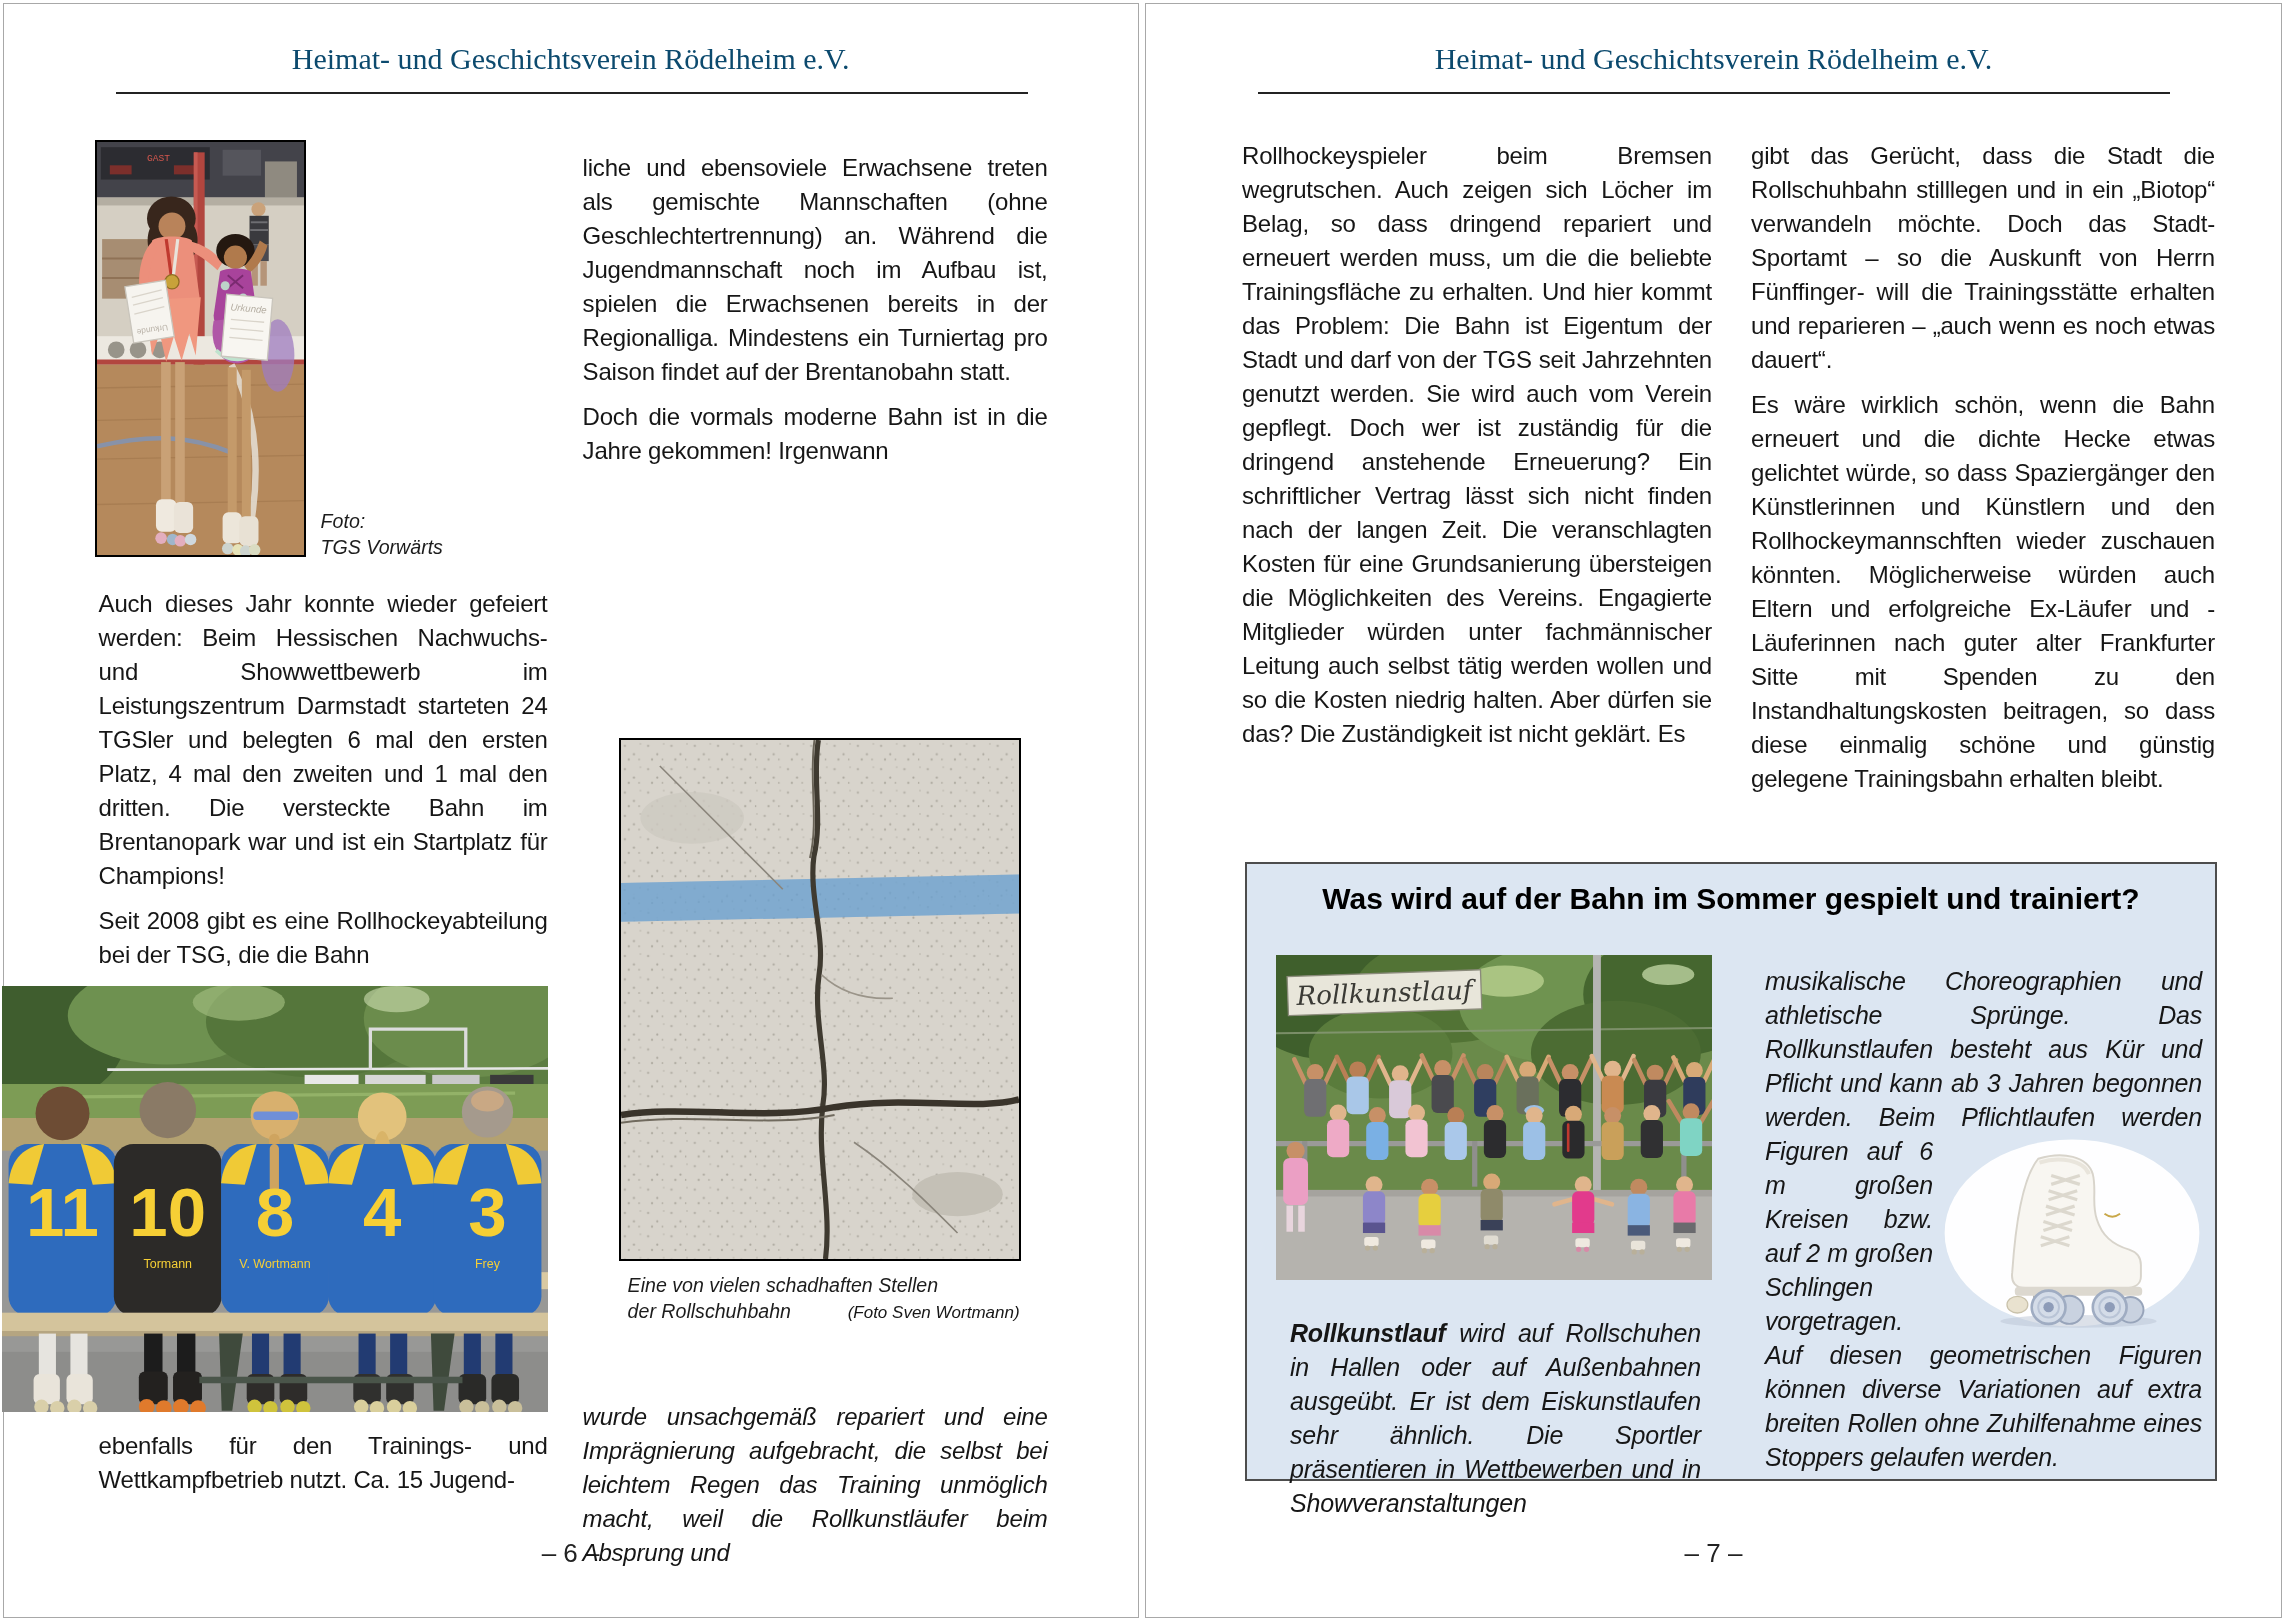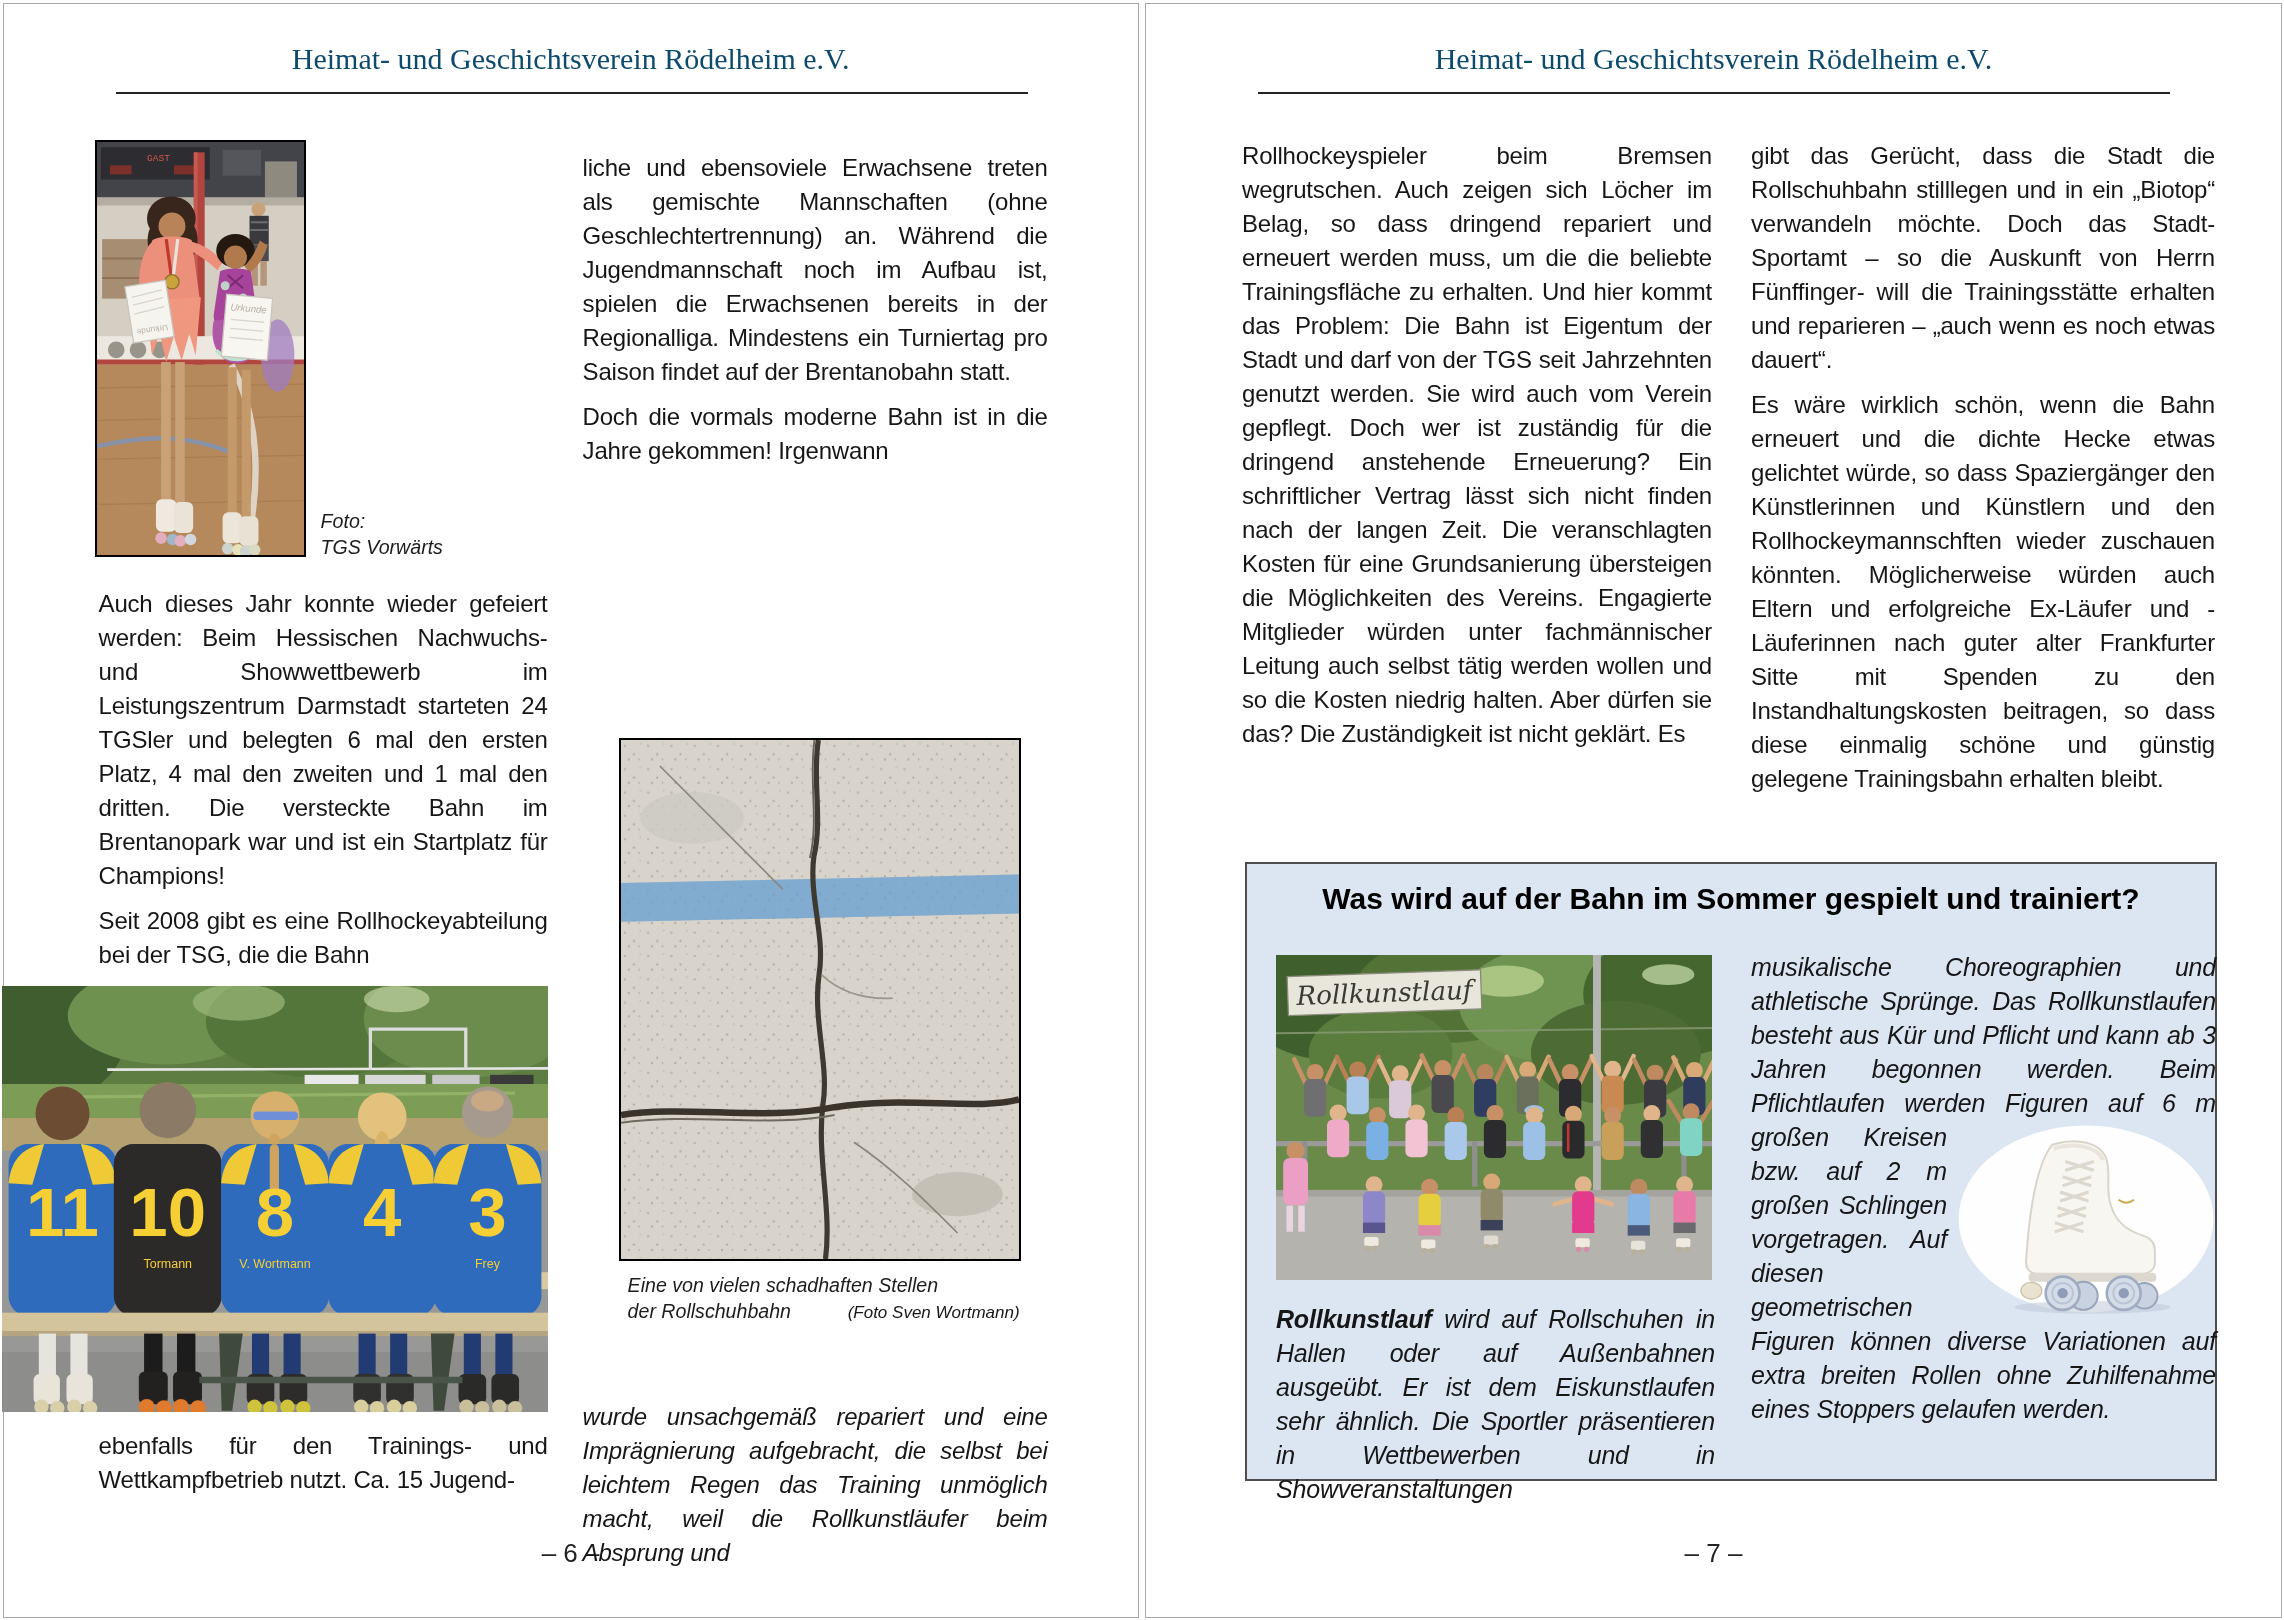--- a/index.html
+++ b/index.html
@@ -21,21 +21,21 @@
   .photo-frame svg, .photo-noframe svg { display:block; width:100%; height:100%; }
   .cap { font-style:italic; font-size:19.6px; line-height:26px; color:#1c1c1c; }
   .capline2 { display:flex; justify-content:space-between; align-items:baseline; }
   .credit { font-style:italic; font-size:17px; }
   .pagenum { position:absolute; top:1534px; left:0; width:100%; text-align:center;
              font-size:26px; color:#222; }
   .infobox { position:absolute; left:99px; top:858px; width:972px; height:619px;
              background:#dce6f2; border:2px solid #4d4d4d; box-sizing:border-box; }
   .boxtitle { position:absolute; top:18.3px; left:0; width:100%; text-align:center;
               font-size:30px; font-weight:bold; color:#000000; }
-  .boxtext { margin:0; font-style:italic; font-size:25px; line-height:34px;
+  .boxtext { margin:14px; font-style:italic; font-size:25px; line-height:34px;
              text-align:justify; letter-spacing:-0.2px; }
   .skate-wrap { float:right; width:260px; height:192px; margin:3.9px 0 3.9px 9.1px; }
   .skate-wrap svg { display:block; width:100%; height:100%; }
 </style>
 </head>
 <body>
 
 <div class="canvas">
 
   <div class="page page-left">

